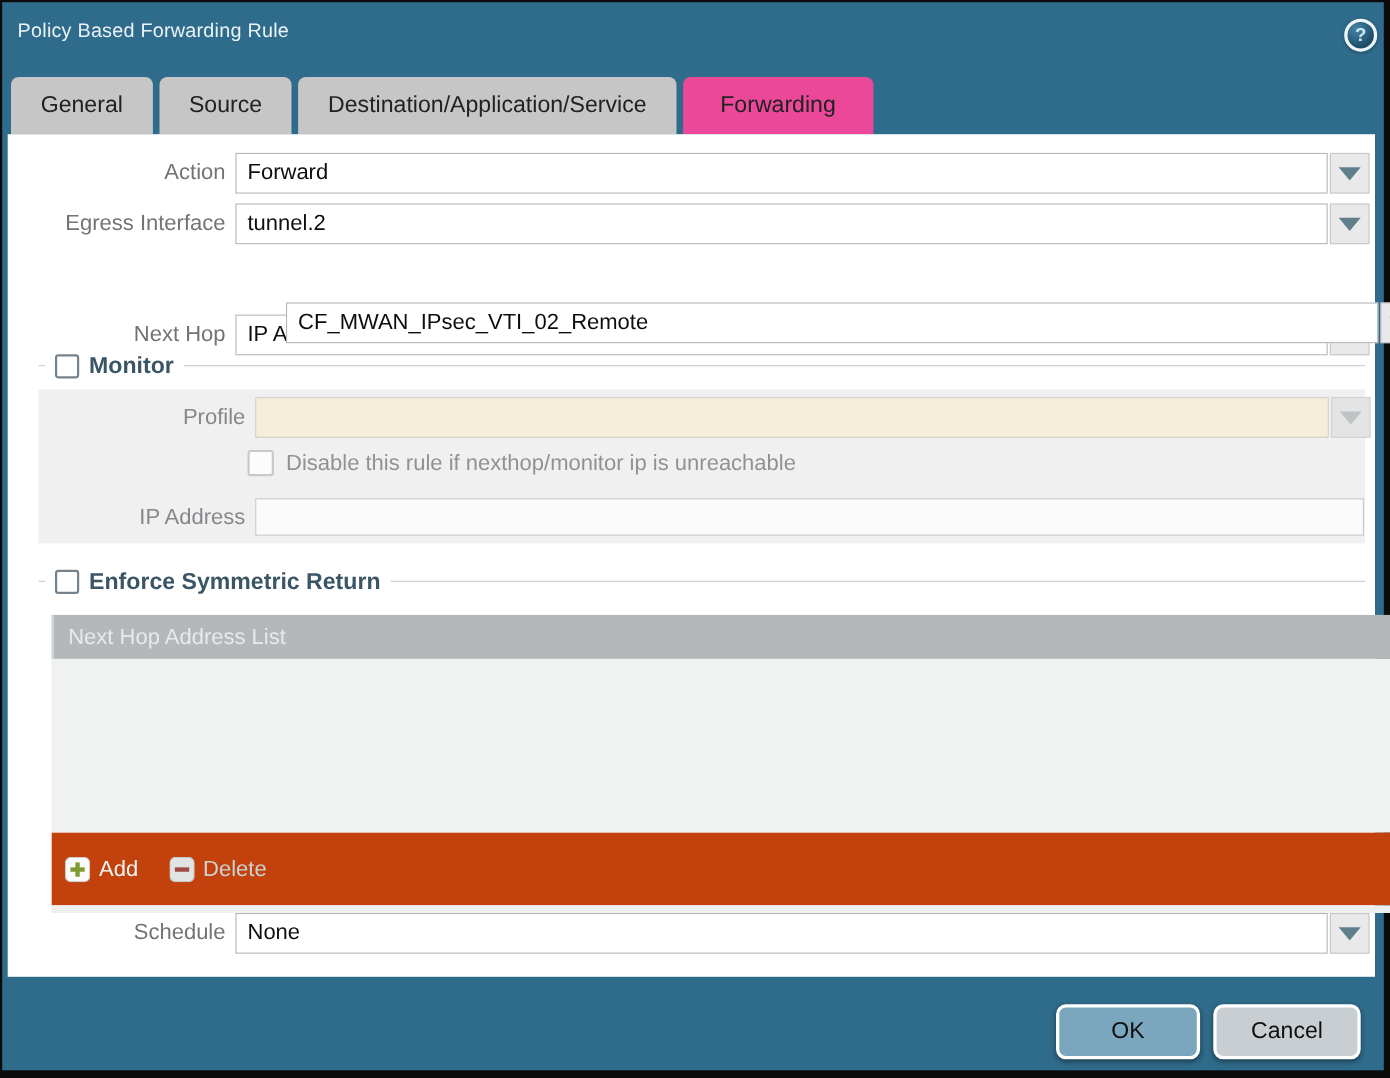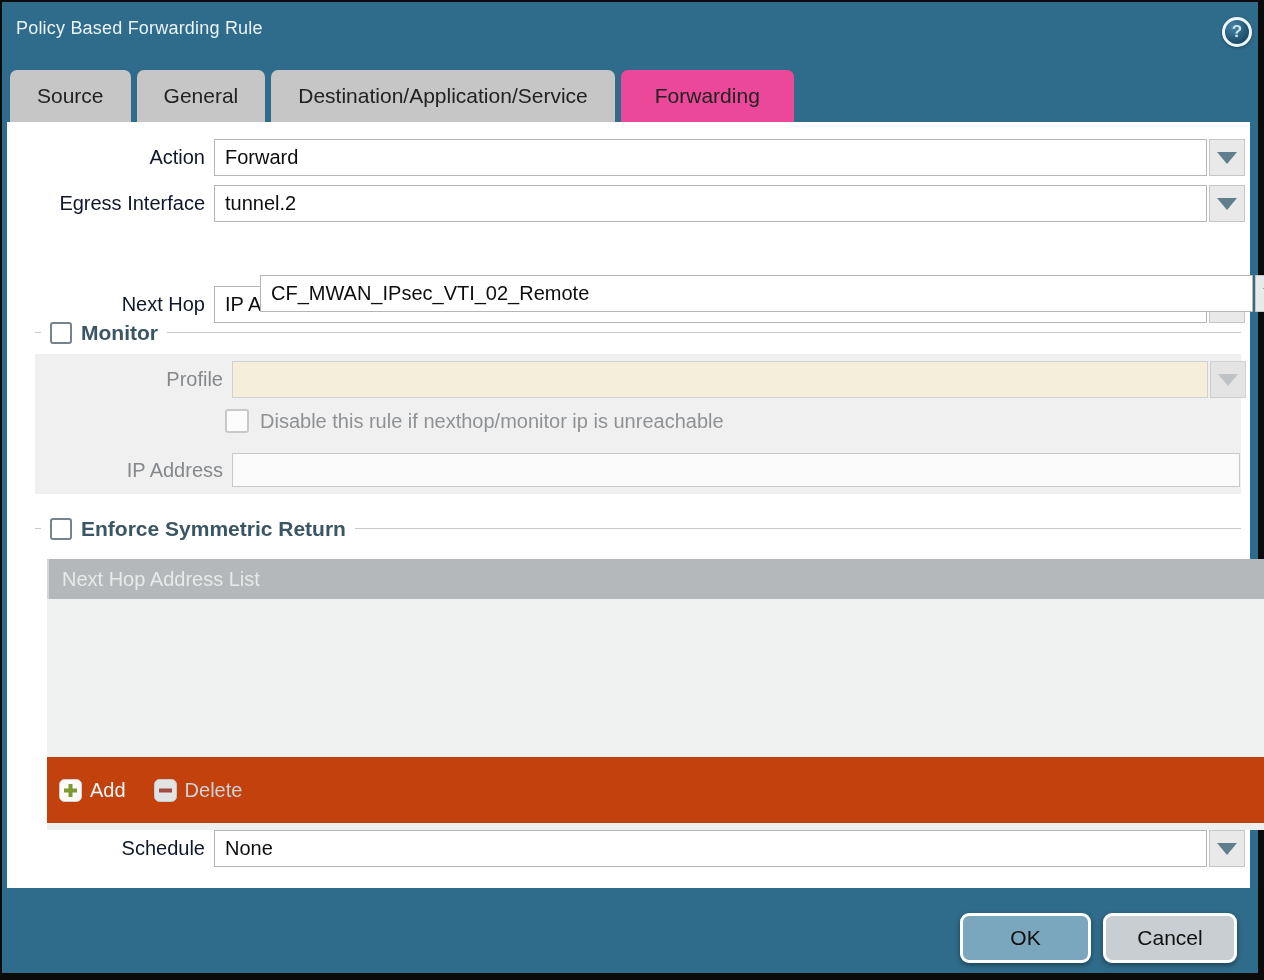--- a/index.html
+++ b/index.html
@@ -36,21 +36,21 @@
   }
   .tab.active{background:#ec4899;padding:0 34px;}
   .content{
     position:absolute;left:5px;top:120px;width:1243px;height:766px;
     background:#FFFFFF;
   }
   
   .frow{position:absolute;left:0;height:37px;display:flex;align-items:center;}
   .flabel{
     width:198px;text-align:right;padding-right:9px;flex:none;
-    font-size:20px;color:#0f172a;white-space:nowrap;
+    font-size:20px;color:#737373;white-space:nowrap;
   }
   .fvalue{
     width:993px;height:37px;box-sizing:border-box;flex:none;
     border:1px solid #b6b6b6;background:#fff;
     font-size:20px;color:#0d0d0d;display:flex;align-items:center;
     padding:0 10px;cursor:text;white-space:nowrap;overflow:hidden;
   }
   .fbtn{
     width:36px;height:37px;margin-left:2px;box-sizing:border-box;flex:none;
     border:1px solid #c6c6c6;background:#e9e9e9;
@@ -124,22 +124,22 @@
 
 <div class="dialog">
 
   <div class="title">Policy Based Forwarding Rule</div>
 
   <div class="help">
     <span>?</span>
   </div>
 
   <div class="tabs">
+    <div class="tab">General</div>
     <div class="tab">Source</div>
-    <div class="tab">General</div>
     <div class="tab">Destination/Application/Service</div>
     <div class="tab active">Forwarding</div>
   </div>
 
   <div class="content">
 
     <div class="frow" style="top:17px;">
       <div class="flabel">Action</div>
       <div class="fvalue">Forward</div>
       <div class="fbtn">

